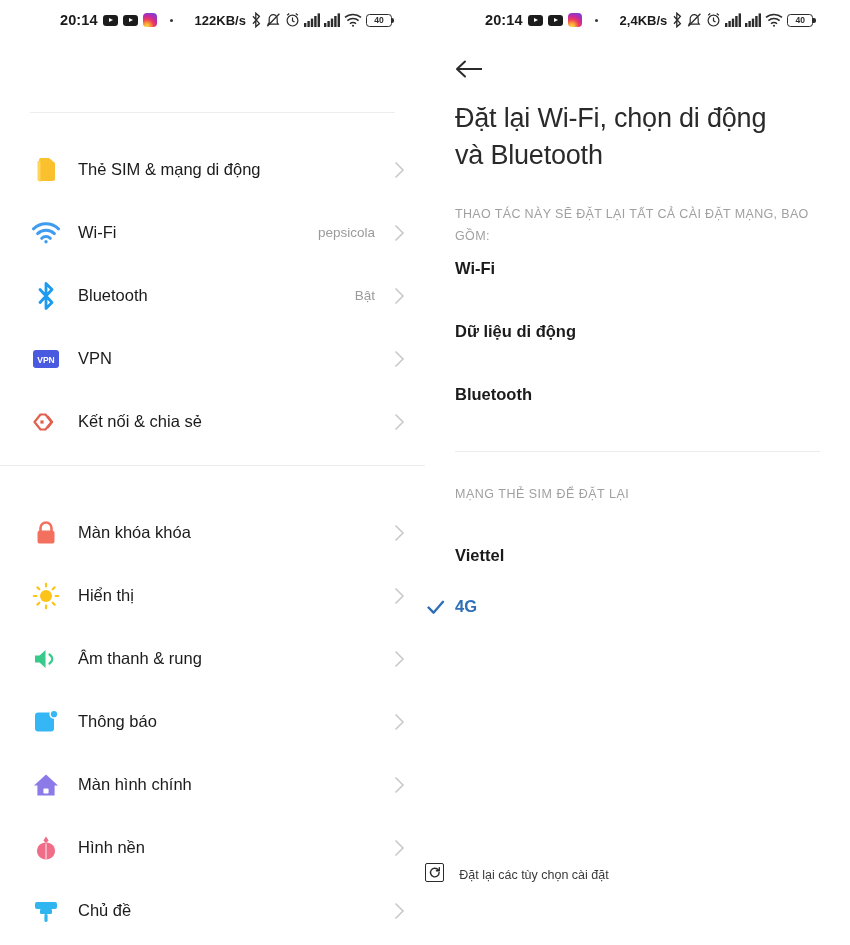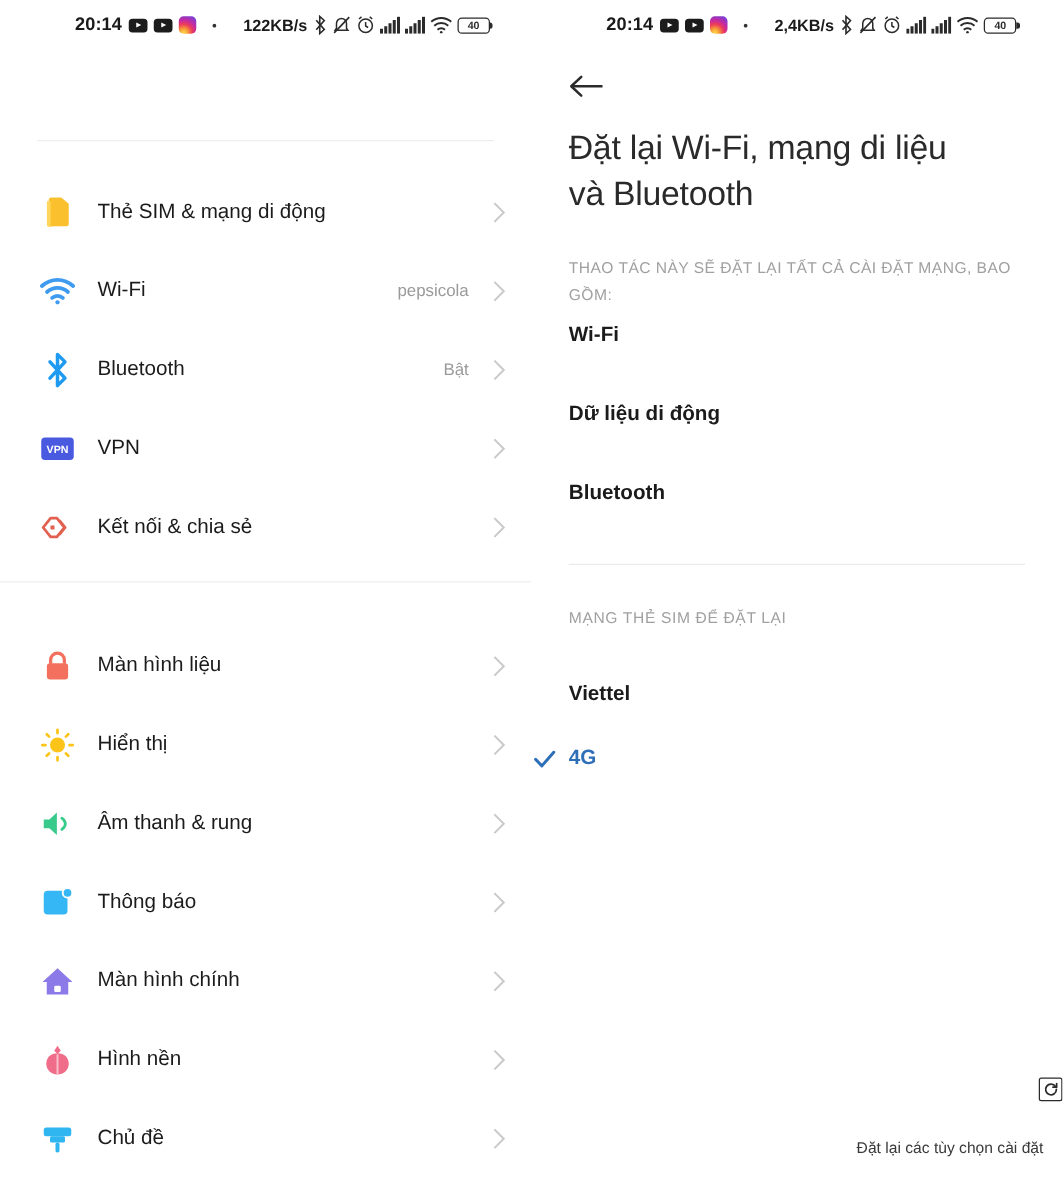--- a/index.html
+++ b/index.html
@@ -56,21 +56,21 @@
   .r-sub { position:absolute; top:203px; left:455px; width:365px;
            font-size:12.5px; line-height:22px; color:#a0a0a0; letter-spacing:.35px; }
   .r-item { position:absolute; left:455px; font-size:16.5px; color:#1b1b1b; font-weight:bold; }
   .r-div { position:absolute; left:455px; top:451px; width:365px; height:1px; background:#ececec; }
   .r-sim-head { position:absolute; left:455px; top:487px; font-size:12.5px; color:#a0a0a0; letter-spacing:.5px; }
   .r-sim { position:absolute; left:455px; font-size:16.5px; color:#1b1b1b; font-weight:bold;margin-top:12px; }
   .r-4g { position:absolute; left:455px; top:597px; font-size:16.5px; color:#2e6fb7; font-weight:bold; }
   .r-check { position:absolute; left:426px; top:598px; width:20px; height:18px; }
 
   .reset-btn { position:absolute; left:425px; top:862px; width:425px;
-               display:flex; flex-direction:column; align-items:flex-end;gap:24px; }
+               display:flex; flex-direction:row; align-items:center; }
   .reset-ico { width:19px; height:19px; border:1.7px solid #2b2b2b; border-radius:2px;
                display:flex; align-items:center; justify-content:center; }
   .reset-txt { margin-top:6px; font-size:12.5px; line-height:15px; text-align:center; color:#3a3a3a; width:180px; }
 </style>
 </head>
 <body>
 
 <div class="screen">
 
   <div class="panel">
@@ -213,21 +213,21 @@
 
     <div class="group-divider" style="top:465px"></div>
 
     <div class="row" style="top:501px">
       <span class="ico">
         <svg width="24" height="28" viewBox="0 0 24 28">
             <path d="M6.5 12V9a5.5 5.5 0 0 1 11 0v3" fill="none" stroke="#f4705e" stroke-width="2.6"></path>
             <rect x="3.5" y="11.5" width="17" height="13" rx="2.6" fill="#f4705e"></rect>
           </svg>
       </span>
-      <span class="label">Màn hình liệu</span>
+      <span class="label">Màn khóa khóa</span>
       <span class="value"></span>
       <span class="chev">
           <svg width="11" height="18" viewBox="0 0 11 18">
             <path d="M1.5 1.5L9 9l-7.5 7.5" fill="none" stroke="#c9c9c9" stroke-width="1.6"></path>
           </svg>
         </span>
     </div>
 
     <div class="row" style="top:564px">
       <span class="ico">
@@ -387,21 +387,21 @@
     </div>
   </div>
 
   <div class="back-btn">
     <svg width="30" height="20" viewBox="0 0 30 20">
         <path d="M2 10h25" stroke="#2b2b2b" stroke-width="2"></path>
         <path d="M10 2.5L2 10l8 7.5" fill="none" stroke="#2b2b2b" stroke-width="2" stroke-linejoin="round" stroke-linecap="round"></path>
       </svg>
   </div>
 
-  <div class="r-title">Đặt lại Wi-Fi, mạng di liệu và Bluetooth</div>
+  <div class="r-title">Đặt lại Wi-Fi, chọn di động và Bluetooth</div>
   <div class="r-sub">THAO TÁC NÀY SẼ ĐẶT LẠI TẤT CẢ CÀI ĐẶT MẠNG, BAO GỒM:</div>
 
   <div class="r-item" style="top:259px">Wi-Fi</div>
   <div class="r-item" style="top:322px">Dữ liệu di động</div>
   <div class="r-item" style="top:385px">Bluetooth</div>
 
   <div class="r-div"></div>
 
   <div class="r-sim-head">MẠNG THẺ SIM ĐỂ ĐẶT LẠI</div>
   <div class="r-sim" style="top:534px">Viettel</div>

